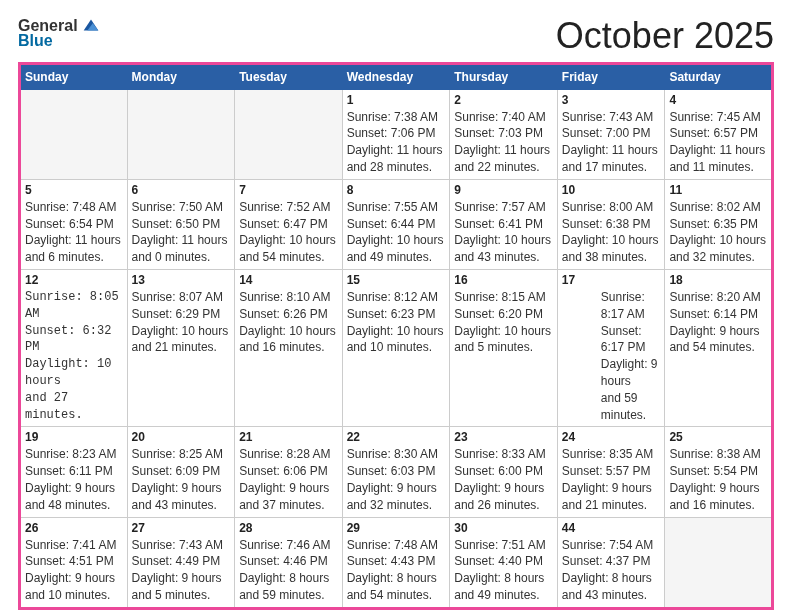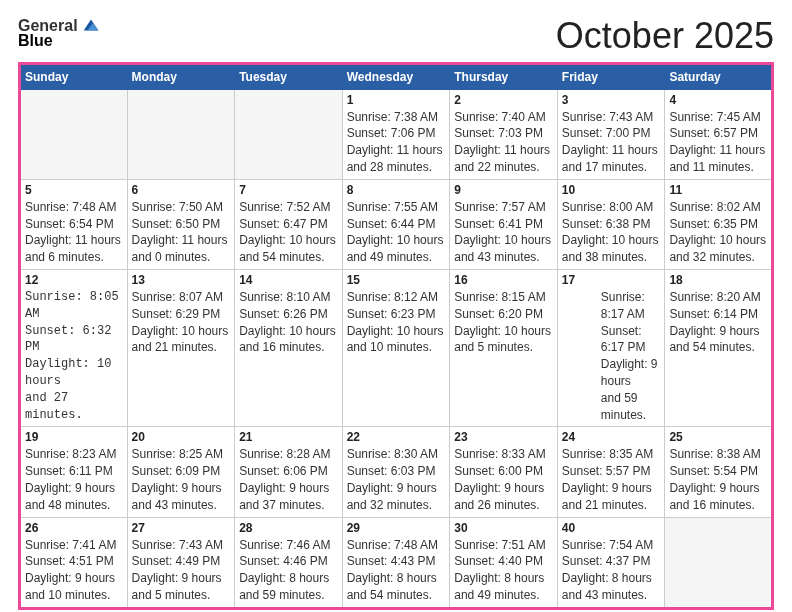--- a/index.html
+++ b/index.html
@@ -22,21 +22,21 @@
       align-items: flex-start;
       justify-content: space-between;
       margin-bottom: 6px;
     }
     .logo {
       display: flex;
       align-items: center;
       gap: 2px;
     }
     .logo-general { color: #333; font-weight: bold; }
-    .logo-blue { color: #000000; font-weight: bold; }
+    .logo-blue { color: #0369a1; font-weight: bold; }
     .logo-icon {
       width: 22px;
       height: 22px;
       margin-left: 2px;
     }
     .title-area {
       text-align: right;
     }
     .month-title {
       font-size: 36px;
@@ -344,21 +344,21 @@
 and 54 minutes.</div>
           </td>
           <td>
             <span class="day-num">30</span>
             <div class="day-info" style="white-space: pre-line;">Sunrise: 7:51 AM
 Sunset: 4:40 PM
 Daylight: 8 hours
 and 49 minutes.</div>
           </td>
           <td>
-            <span class="day-num">40</span>
+            <span class="day-num">44</span>
             <div class="day-info" style="white-space: pre-line;">Sunrise: 7:54 AM
 Sunset: 4:37 PM
 Daylight: 8 hours
 and 43 minutes.</div>
           </td>
           <td class="empty"></td>
         </tr>
       </tbody>
   </table>
 </div>

